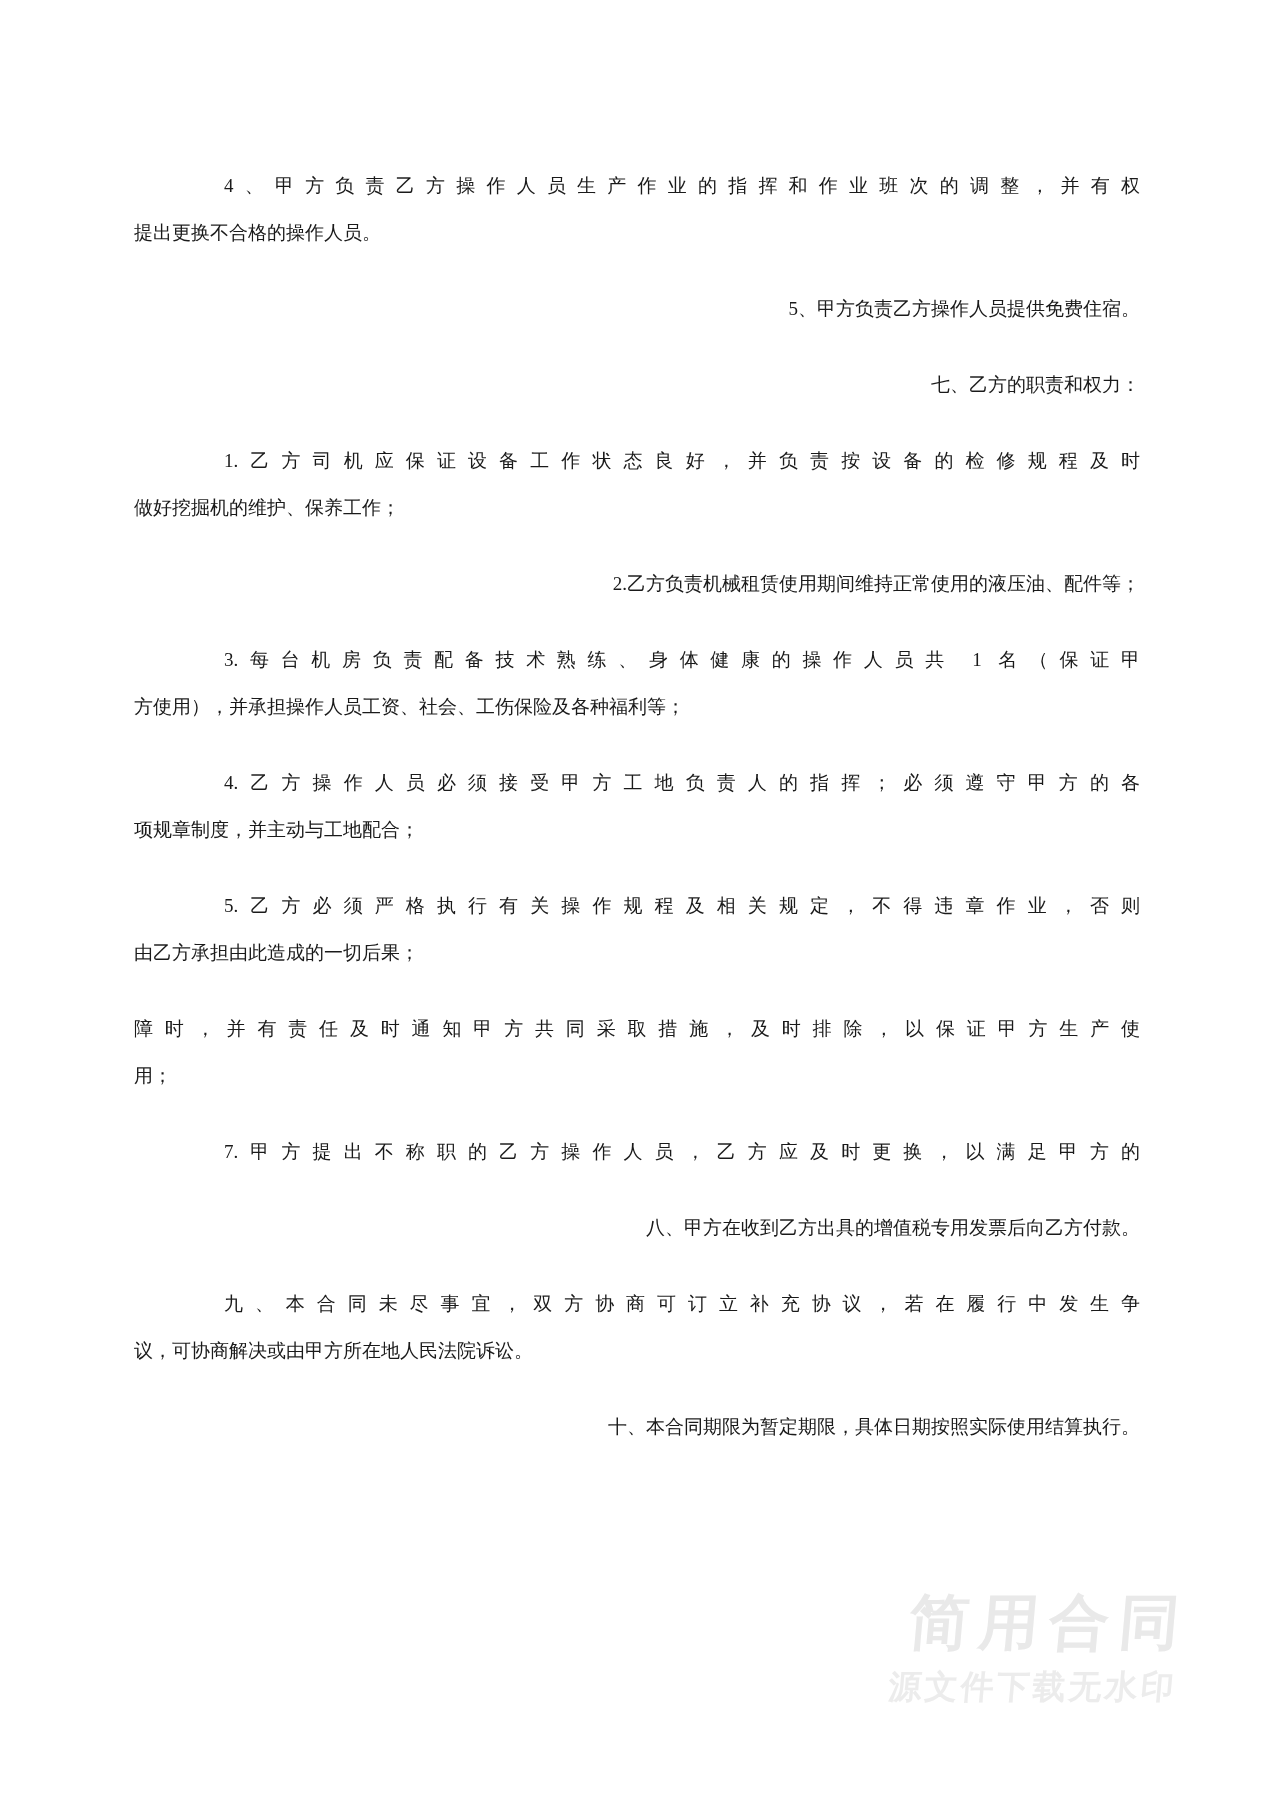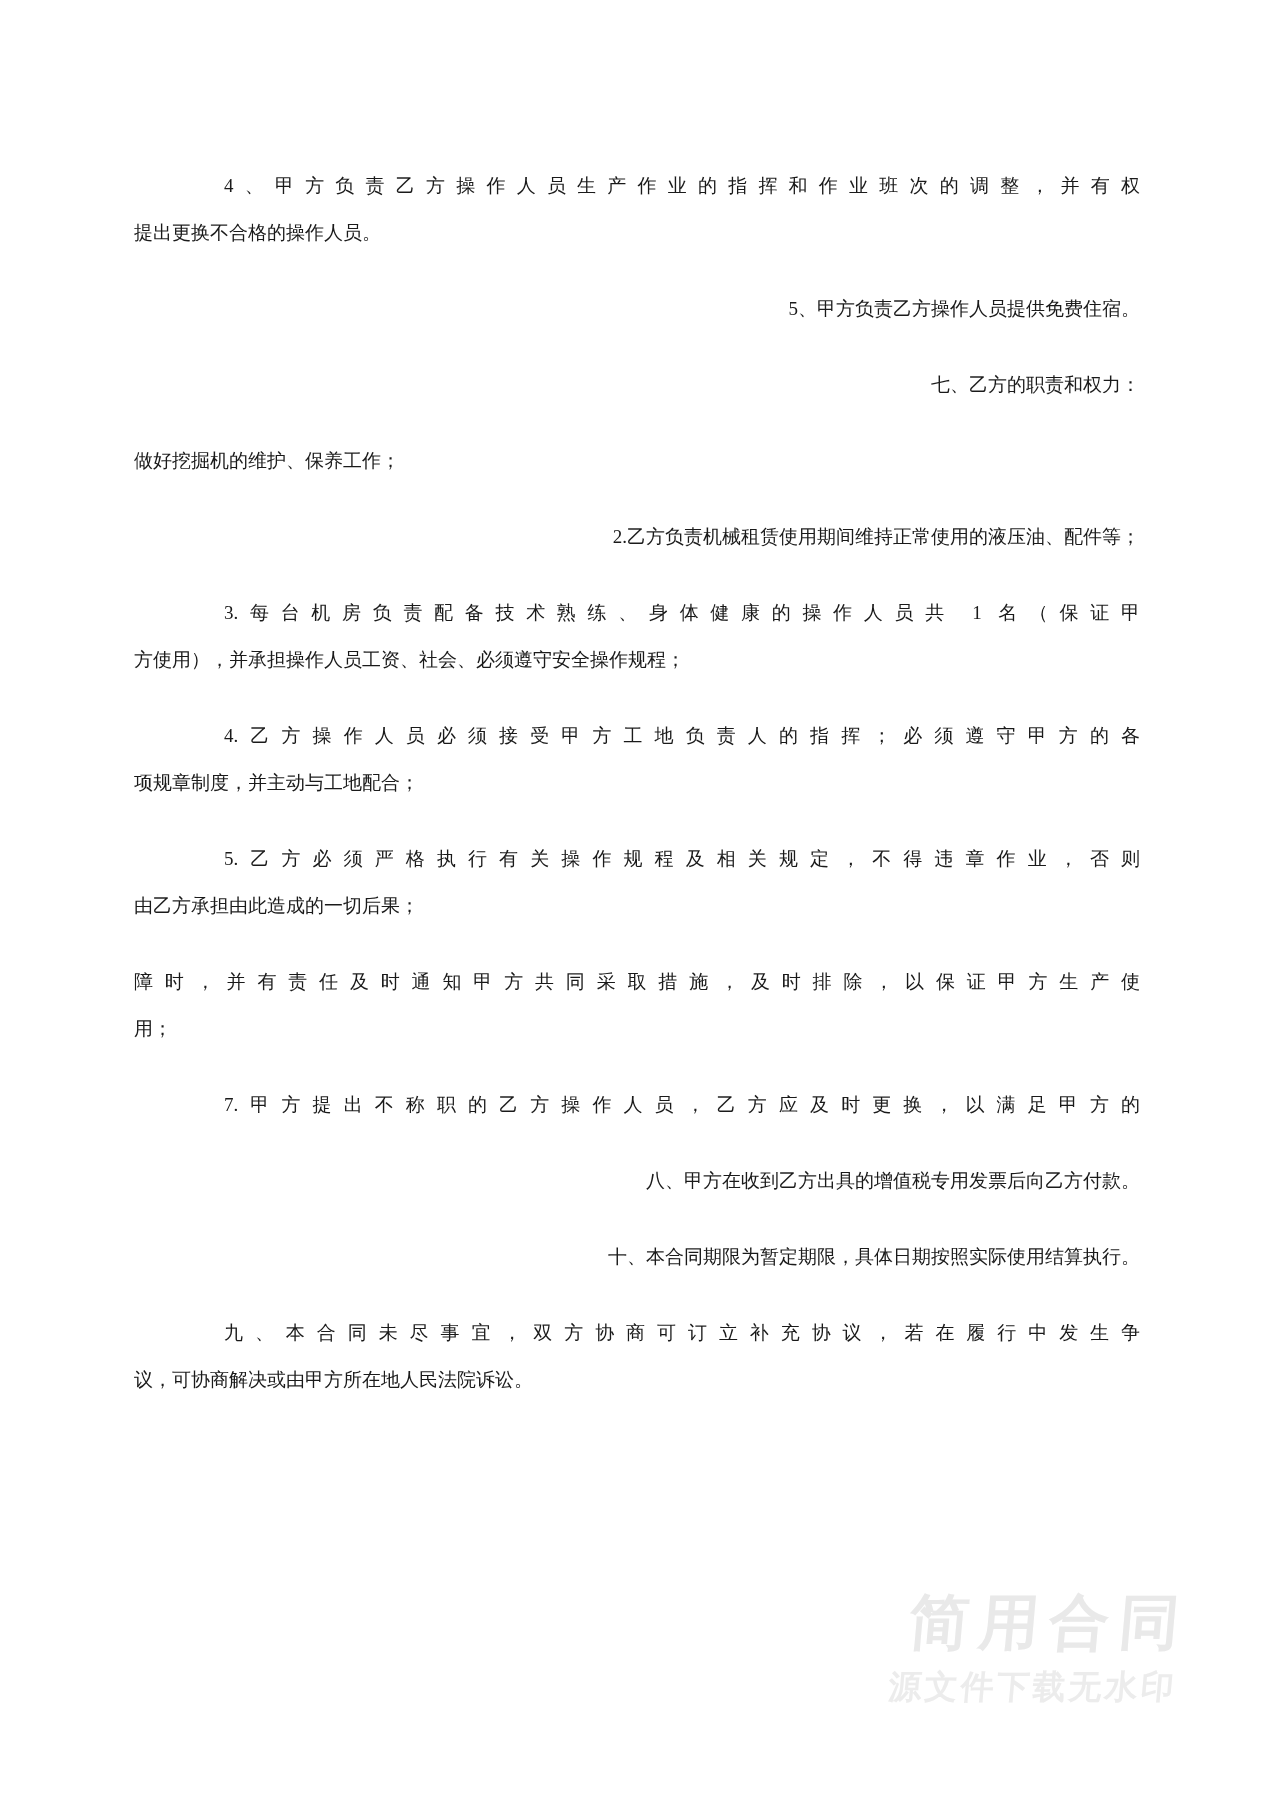--- a/index.html
+++ b/index.html
@@ -80,52 +80,53 @@
         <div class="line first full">4、甲方负责乙方操作人员生产作业的指挥和作业班次的调整，并有权</div>
         <div class="line">提出更换不合格的操作人员。</div>
       </div>
       <div class="para">
         <div class="line first">5、甲方负责乙方操作人员提供免费住宿。</div>
       </div>
       <div class="para">
         <div class="line first">七、乙方的职责和权力：</div>
       </div>
       <div class="para">
+        <div class="line first full">1.乙方司机应保证设备工作状态良好，并负责按设备的检修规程及时</div>
         <div class="line">做好挖掘机的维护、保养工作；</div>
       </div>
       <div class="para">
         <div class="line first">2.乙方负责机械租赁使用期间维持正常使用的液压油、配件等；</div>
       </div>
       <div class="para">
         <div class="line first full">3.每台机房负责配备技术熟练、身体健康的操作人员共 1 名（保证甲</div>
-        <div class="line">方使用），并承担操作人员工资、社会、必须遵守安全操作规程；</div>
+        <div class="line">方使用），并承担操作人员工资、社会、工伤保险及各种福利等；</div>
       </div>
       <div class="para">
         <div class="line first full">4.乙方操作人员必须接受甲方工地负责人的指挥；必须遵守甲方的各</div>
         <div class="line">项规章制度，并主动与工地配合；</div>
       </div>
       <div class="para">
         <div class="line first full">5.乙方必须严格执行有关操作规程及相关规定，不得违章作业，否则</div>
         <div class="line">由乙方承担由此造成的一切后果；</div>
       </div>
       <div class="para">
         <div class="line full">障时，并有责任及时通知甲方共同采取措施，及时排除，以保证甲方生产使</div>
         <div class="line">用；</div>
       </div>
       <div class="para">
         <div class="line first full">7.甲方提出不称职的乙方操作人员，乙方应及时更换，以满足甲方的</div>
       </div>
       <div class="para">
         <div class="line first">八、甲方在收到乙方出具的增值税专用发票后向乙方付款。</div>
       </div>
       <div class="para">
-        <div class="line first">十、本合同期限为暂定期限，具体日期按照实际使用结算执行。</div>
+        <div class="line first full">九、本合同未尽事宜，双方协商可订立补充协议，若在履行中发生争</div>
+        <div class="line">议，可协商解决或由甲方所在地人民法院诉讼。</div>
       </div>
       <div class="para">
-        <div class="line first full">九、本合同未尽事宜，双方协商可订立补充协议，若在履行中发生争</div>
-        <div class="line">议，可协商解决或由甲方所在地人民法院诉讼。</div>
+        <div class="line first">十、本合同期限为暂定期限，具体日期按照实际使用结算执行。</div>
       </div>
     </div>
   <div class="watermark">
     <div class="wm-title">简用合同</div>
     <div class="wm-sub">源文件下载无水印</div>
   </div>
 </div>
 
 </body></html>

